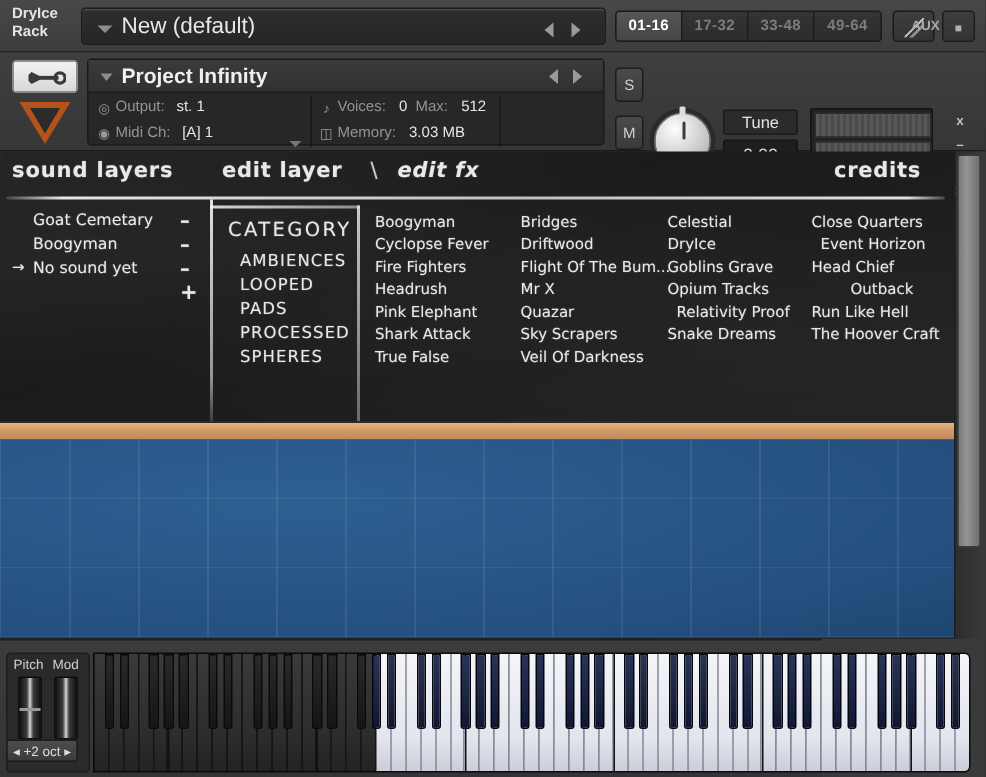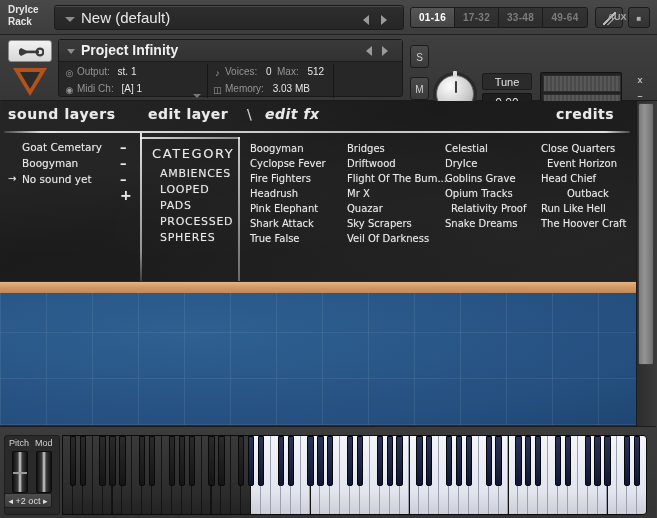--- a/index.html
+++ b/index.html
@@ -265,21 +265,21 @@
     border-left:1px solid #1c1c1c;
   }
   .scroll-thumb{
     position:absolute;left:638px;top:103px;width:16px;height:262px;
     background:linear-gradient(90deg,#7a7a7a,#949494 40%,#6e6e6e);
     border:1px solid #3a3a3a;border-radius:2px;cursor:pointer;
   }
 
   
   .kb-area{
-    position:absolute;left:0;top:426px;width:656px;height:92px;
+    position:absolute;left:0;top:426px;width:548px;height:92px;
     background:linear-gradient(#3c3c3c,#343434);
     border-top:1px solid #1c1c1c;
   }
   .wheel-box{
     position:absolute;left:4px;top:8px;width:56px;height:80px;
     background:#2a2a2a;border:1px solid #1d1d1d;border-radius:3px;
   }
   .pm-lbl{position:absolute;top:2px;font-size:9px;color:#d2d2d2;}
   #pitchLbl{left:4px;} #modLbl{left:30px;}
   .wheel{

